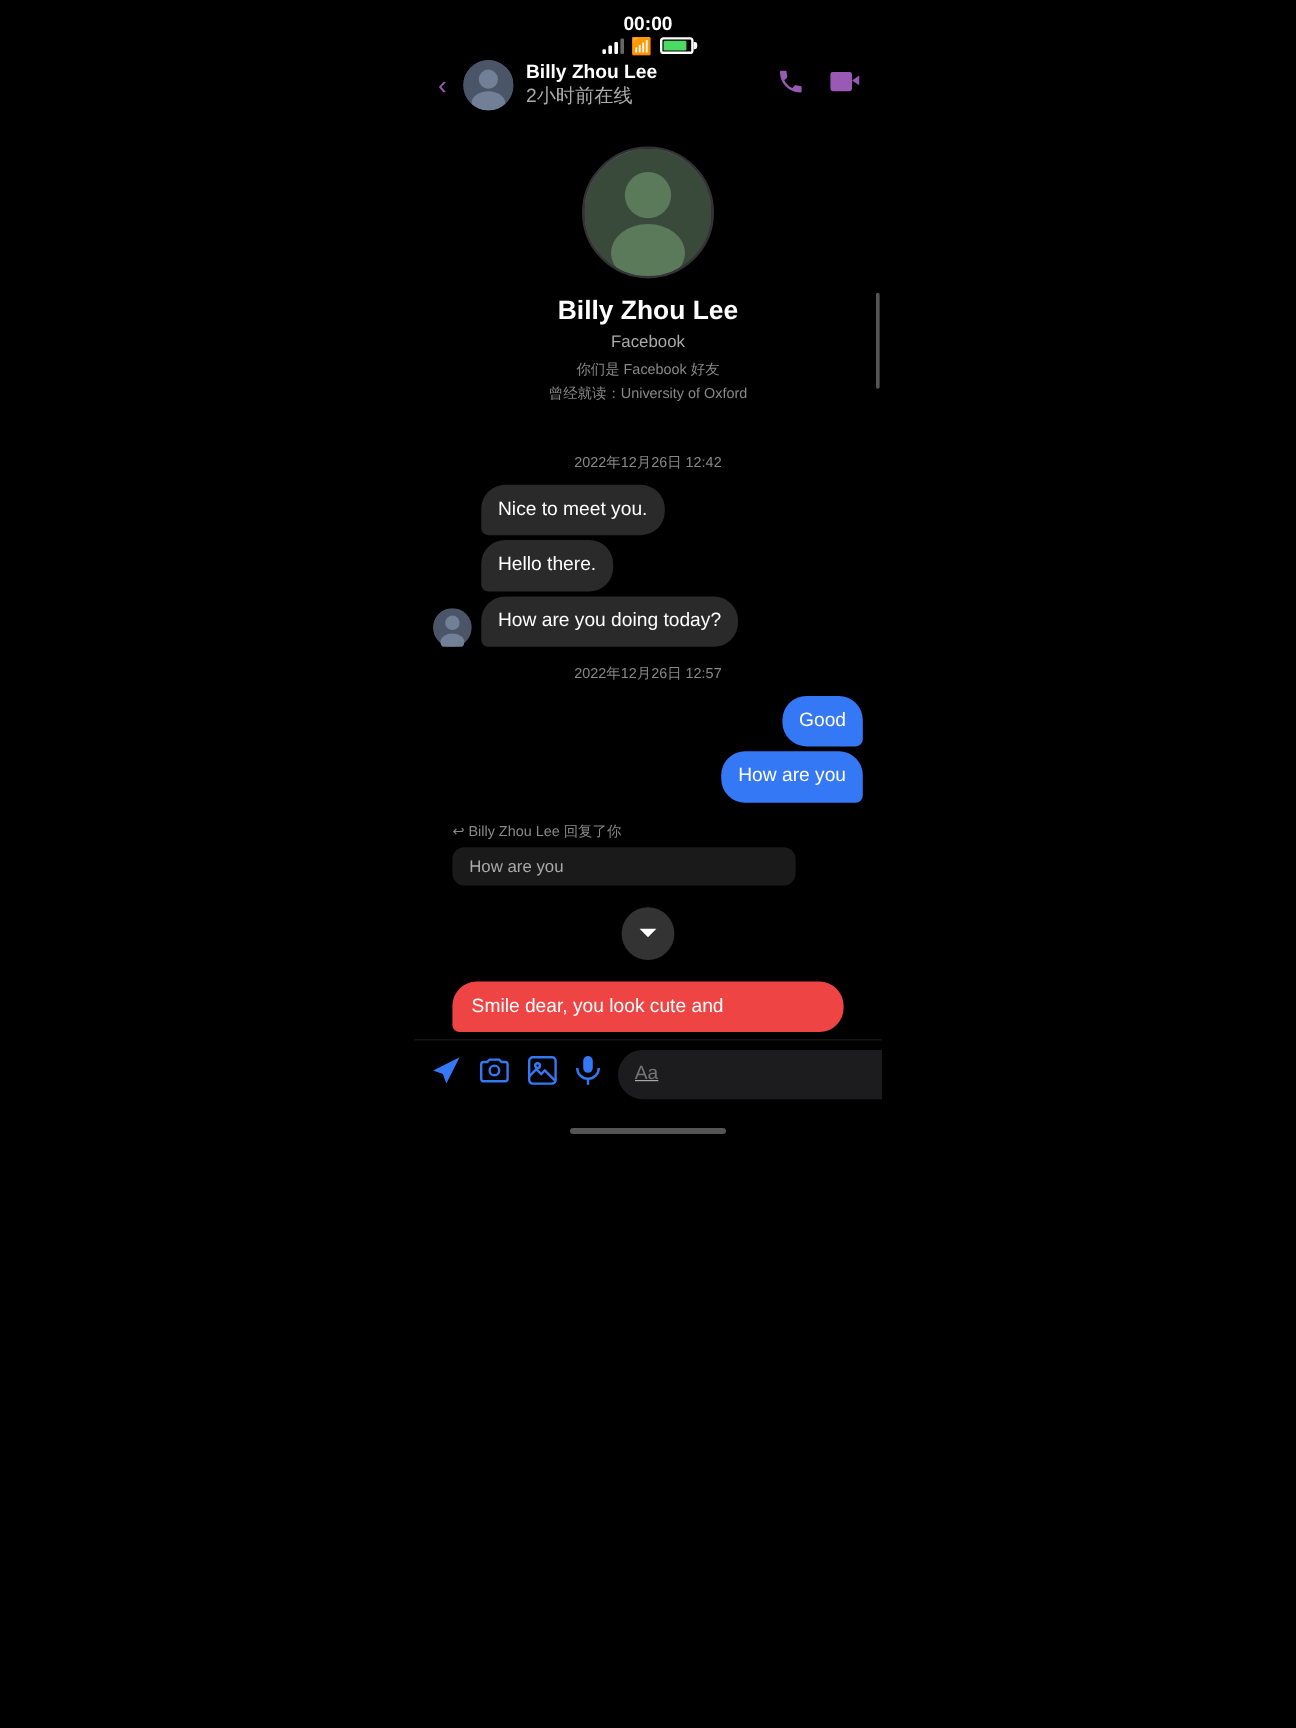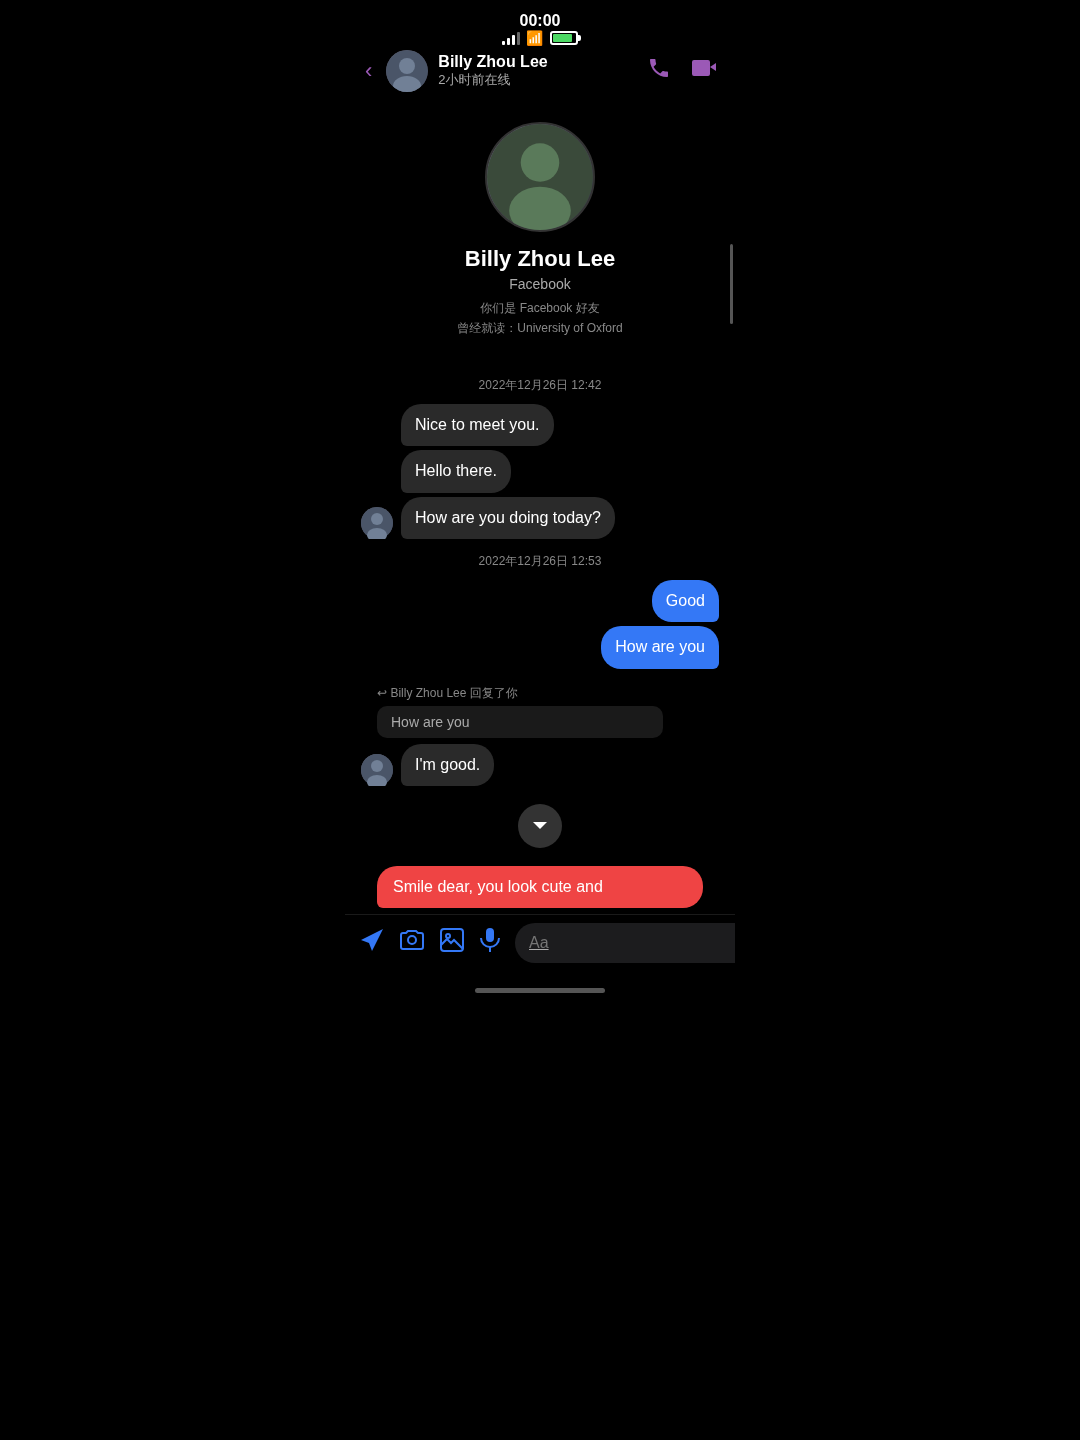--- a/index.html
+++ b/index.html
@@ -108,21 +108,21 @@
     }
     .header-info {
       flex: 1;
     }
     .header-name {
       font-size: 16px;
       font-weight: 700;
       color: #fff;
     }
     .header-status {
-      font-size: 13px;
+      font-size: 16px;
       color: #aaa;
     }
     .header-actions {
       display: flex;
       gap: 20px;
       align-items: center;
     }
     .action-btn {
       color: #9b59b6;
       font-size: 22px;
@@ -439,44 +439,34 @@
       <div class="msg-avatar">
         <svg width="32" height="32" viewBox="0 0 32 32">
           <circle cx="16" cy="16" r="16" fill="#4a5568"></circle>
           <circle cx="16" cy="12" r="6" fill="#718096"></circle>
           <ellipse cx="16" cy="28" rx="10" ry="7" fill="#718096"></ellipse>
         </svg>
       </div>
       <div class="bubble incoming">How are you doing today?</div>
     </div>
 
-    <div class="timestamp">2022年12月26日 12:53</div>
+    <div class="timestamp">2022年12月26日 12:57</div>
 
     <div class="message-row outgoing">
       <div class="bubble outgoing">Good</div>
     </div>
     <div class="message-row outgoing">
       <div class="bubble outgoing">How are you</div>
     </div>
 
     <div class="reply-indicator">
       <span>↩ Billy Zhou Lee 回复了你</span>
     </div>
     <div class="reply-quote">How are you</div>
 
-    <div class="message-row incoming">
-      <div class="msg-avatar">
-        <svg width="32" height="32" viewBox="0 0 32 32">
-          <circle cx="16" cy="16" r="16" fill="#4a5568"></circle>
-          <circle cx="16" cy="12" r="6" fill="#718096"></circle>
-          <ellipse cx="16" cy="28" rx="10" ry="7" fill="#718096"></ellipse>
-        </svg>
-      </div>
-      <div class="bubble incoming">I'm good.</div>
-    </div>
 
     <div style="display:flex; justify-content:center; margin: 10px 0;">
       <div class="scroll-down-btn">
         <svg width="18" height="18" viewBox="0 0 18 18" fill="white">
           <path d="M9 12L2 5h14z"></path>
         </svg>
       </div>
     </div>
 
     <div class="partial-bubble">Smile dear, you look cute and</div>

